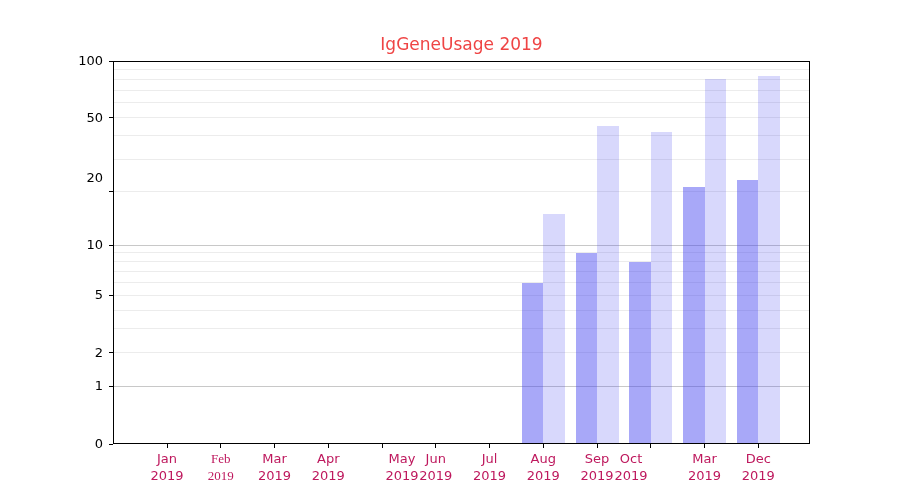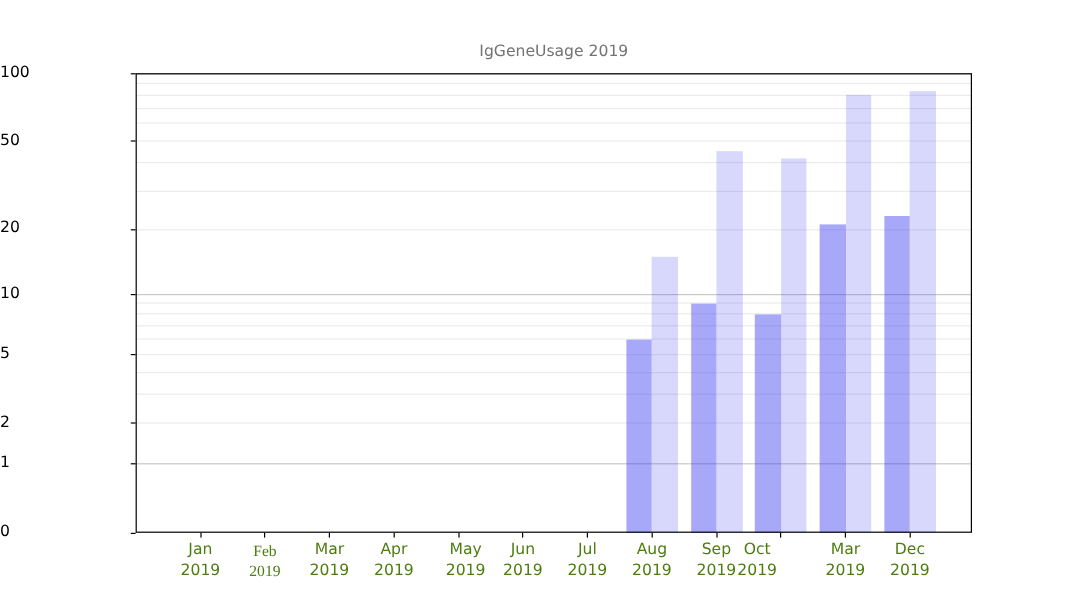--- a/index.html
+++ b/index.html
@@ -12,22 +12,22 @@
     overflow: hidden;
   }
   .chart-title {
     position: absolute;
     left: 113px;
     top: 33px;
     width: 697px;
     height: 22px;
     line-height: 22px;
     text-align: center;
-    font-size: 13px;
-    color: #737373;
+    font-size: 17px;
+    color: #ef4444;
   }
   .plot-area {
     position: absolute;
     left: 113px;
     top: 61px;
     width: 697px;
     height: 383px;
     background: #ffffff;
   }
   .spines {
@@ -48,20 +48,21 @@
     height: 1px;
     z-index: 1;
   }
   .gridline.minor { background: #ececec; }
   .gridline.major { background: #c8c8c8; }
   .bar { position: absolute; z-index: 3; }
   .ytick-label {
     position: absolute;
     height: 16px;
     line-height: 16px;
+    text-align: right;
     font-size: 13px;
     color: #000000;
     z-index: 5;
   }
   .ytick-mark {
     position: absolute;
     width: 4px;
     height: 1px;
     background: #000000;
     z-index: 5;
@@ -72,21 +73,21 @@
     height: 4px;
     background: #000000;
     z-index: 5;
   }
   .xtick-label {
     position: absolute;
     width: 60px;
     text-align: center;
     font-size: 13px;
     line-height: 17px;
-    color: #4d7c0f;
+    color: #be185d;
     z-index: 5;
   }
   .legend {
     position: absolute;
     left: 378px;
     top: 390px;
     background: rgba(255, 255, 255, 0.85);
     border: 1px solid #cccccc;
     border-radius: 3px;
     padding: 5px 9px 5px 7px;
@@ -155,21 +156,21 @@
       <div class="ytick-label" style="left: 0px; width: 103px; top: 436px;">0</div>
       <div class="ytick-mark" style="left: 109px; top: 385.977px;"></div>
       <div class="ytick-label" style="left: 0px; width: 103px; top: 378.477px;">1</div>
       <div class="ytick-mark" style="left: 109px; top: 352.328px;"></div>
       <div class="ytick-label" style="left: 0px; width: 103px; top: 344.828px;">2</div>
       <div class="ytick-mark" style="left: 109px; top: 294.805px;"></div>
       <div class="ytick-label" style="left: 0px; width: 103px; top: 287.305px;">5</div>
       <div class="ytick-mark" style="left: 109px; top: 244.503px;"></div>
       <div class="ytick-label" style="left: 0px; width: 103px; top: 237.003px;">10</div>
       <div class="ytick-mark" style="left: 109px; top: 190.841px;"></div>
-      <div class="ytick-label" style="left: 0px; width: 103px; top: 182px;">20</div>
+      <div class="ytick-label" style="left: 0px; width: 103px; top: 170px;">20</div>
       <div class="ytick-mark" style="left: 109px; top: 117.205px;"></div>
       <div class="ytick-label" style="left: 0px; width: 103px; top: 109.705px;">50</div>
       <div class="ytick-mark" style="left: 109px; top: 60.5px;"></div>
       <div class="ytick-label" style="left: 0px; width: 103px; top: 53px;">100</div>
       <div class="xtick-mark" style="left: 166.5px; top: 444px;"></div>
       <div class="xtick-label" style="left: 137px; top: 450px;">
         <div>Jan</div>
         <div>2019</div>
       </div>
       <div class="xtick-mark" style="left: 220.25px; top: 444px;"></div>
@@ -181,21 +182,21 @@
       <div class="xtick-label" style="left: 244.5px; top: 450px;">
         <div>Mar</div>
         <div>2019</div>
       </div>
       <div class="xtick-mark" style="left: 327.75px; top: 444px;"></div>
       <div class="xtick-label" style="left: 298.25px; top: 450px;">
         <div>Apr</div>
         <div>2019</div>
       </div>
       <div class="xtick-mark" style="left: 381.5px; top: 444px;"></div>
-      <div class="xtick-label" style="left: 358px; top: 450px;">
+      <div class="xtick-label" style="left: 372px; top: 450px;">
         <div>May</div>
         <div>2019</div>
       </div>
       <div class="xtick-mark" style="left: 435.25px; top: 444px;"></div>
       <div class="xtick-label" style="left: 405.75px; top: 450px;">
         <div>Jun</div>
         <div>2019</div>
       </div>
       <div class="xtick-mark" style="left: 489px; top: 444px;"></div>
       <div class="xtick-label" style="left: 459.5px; top: 450px;">

